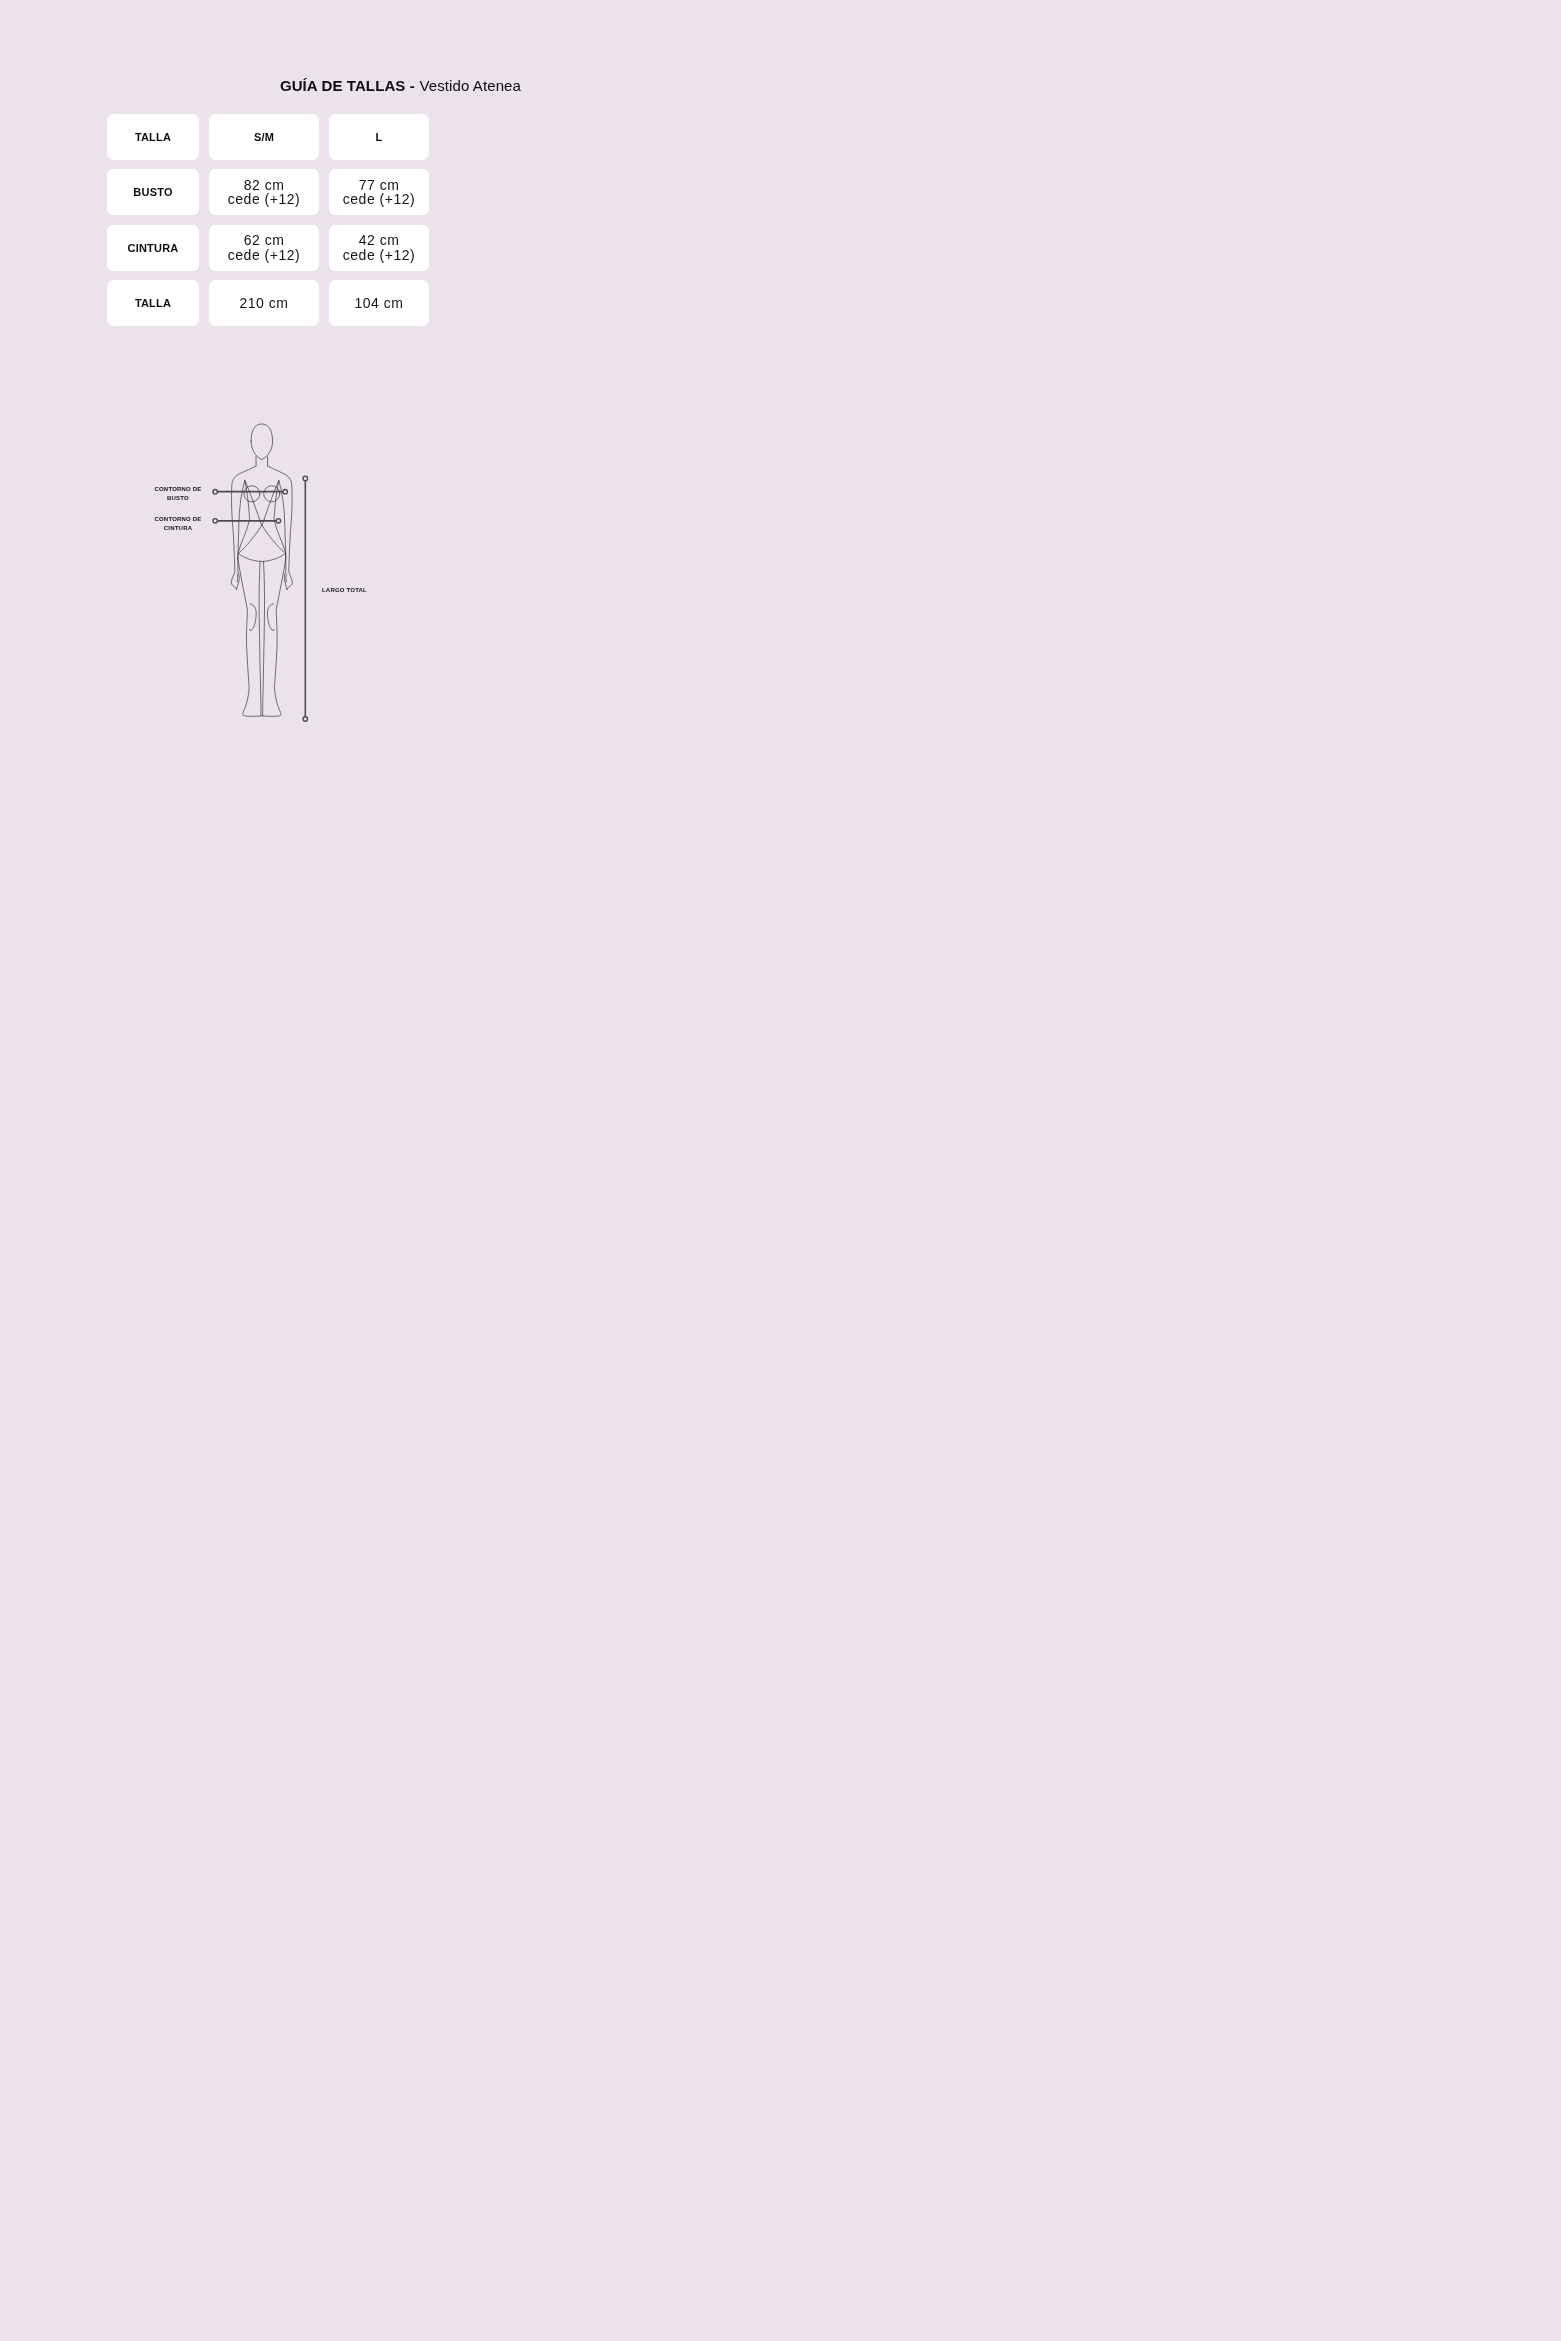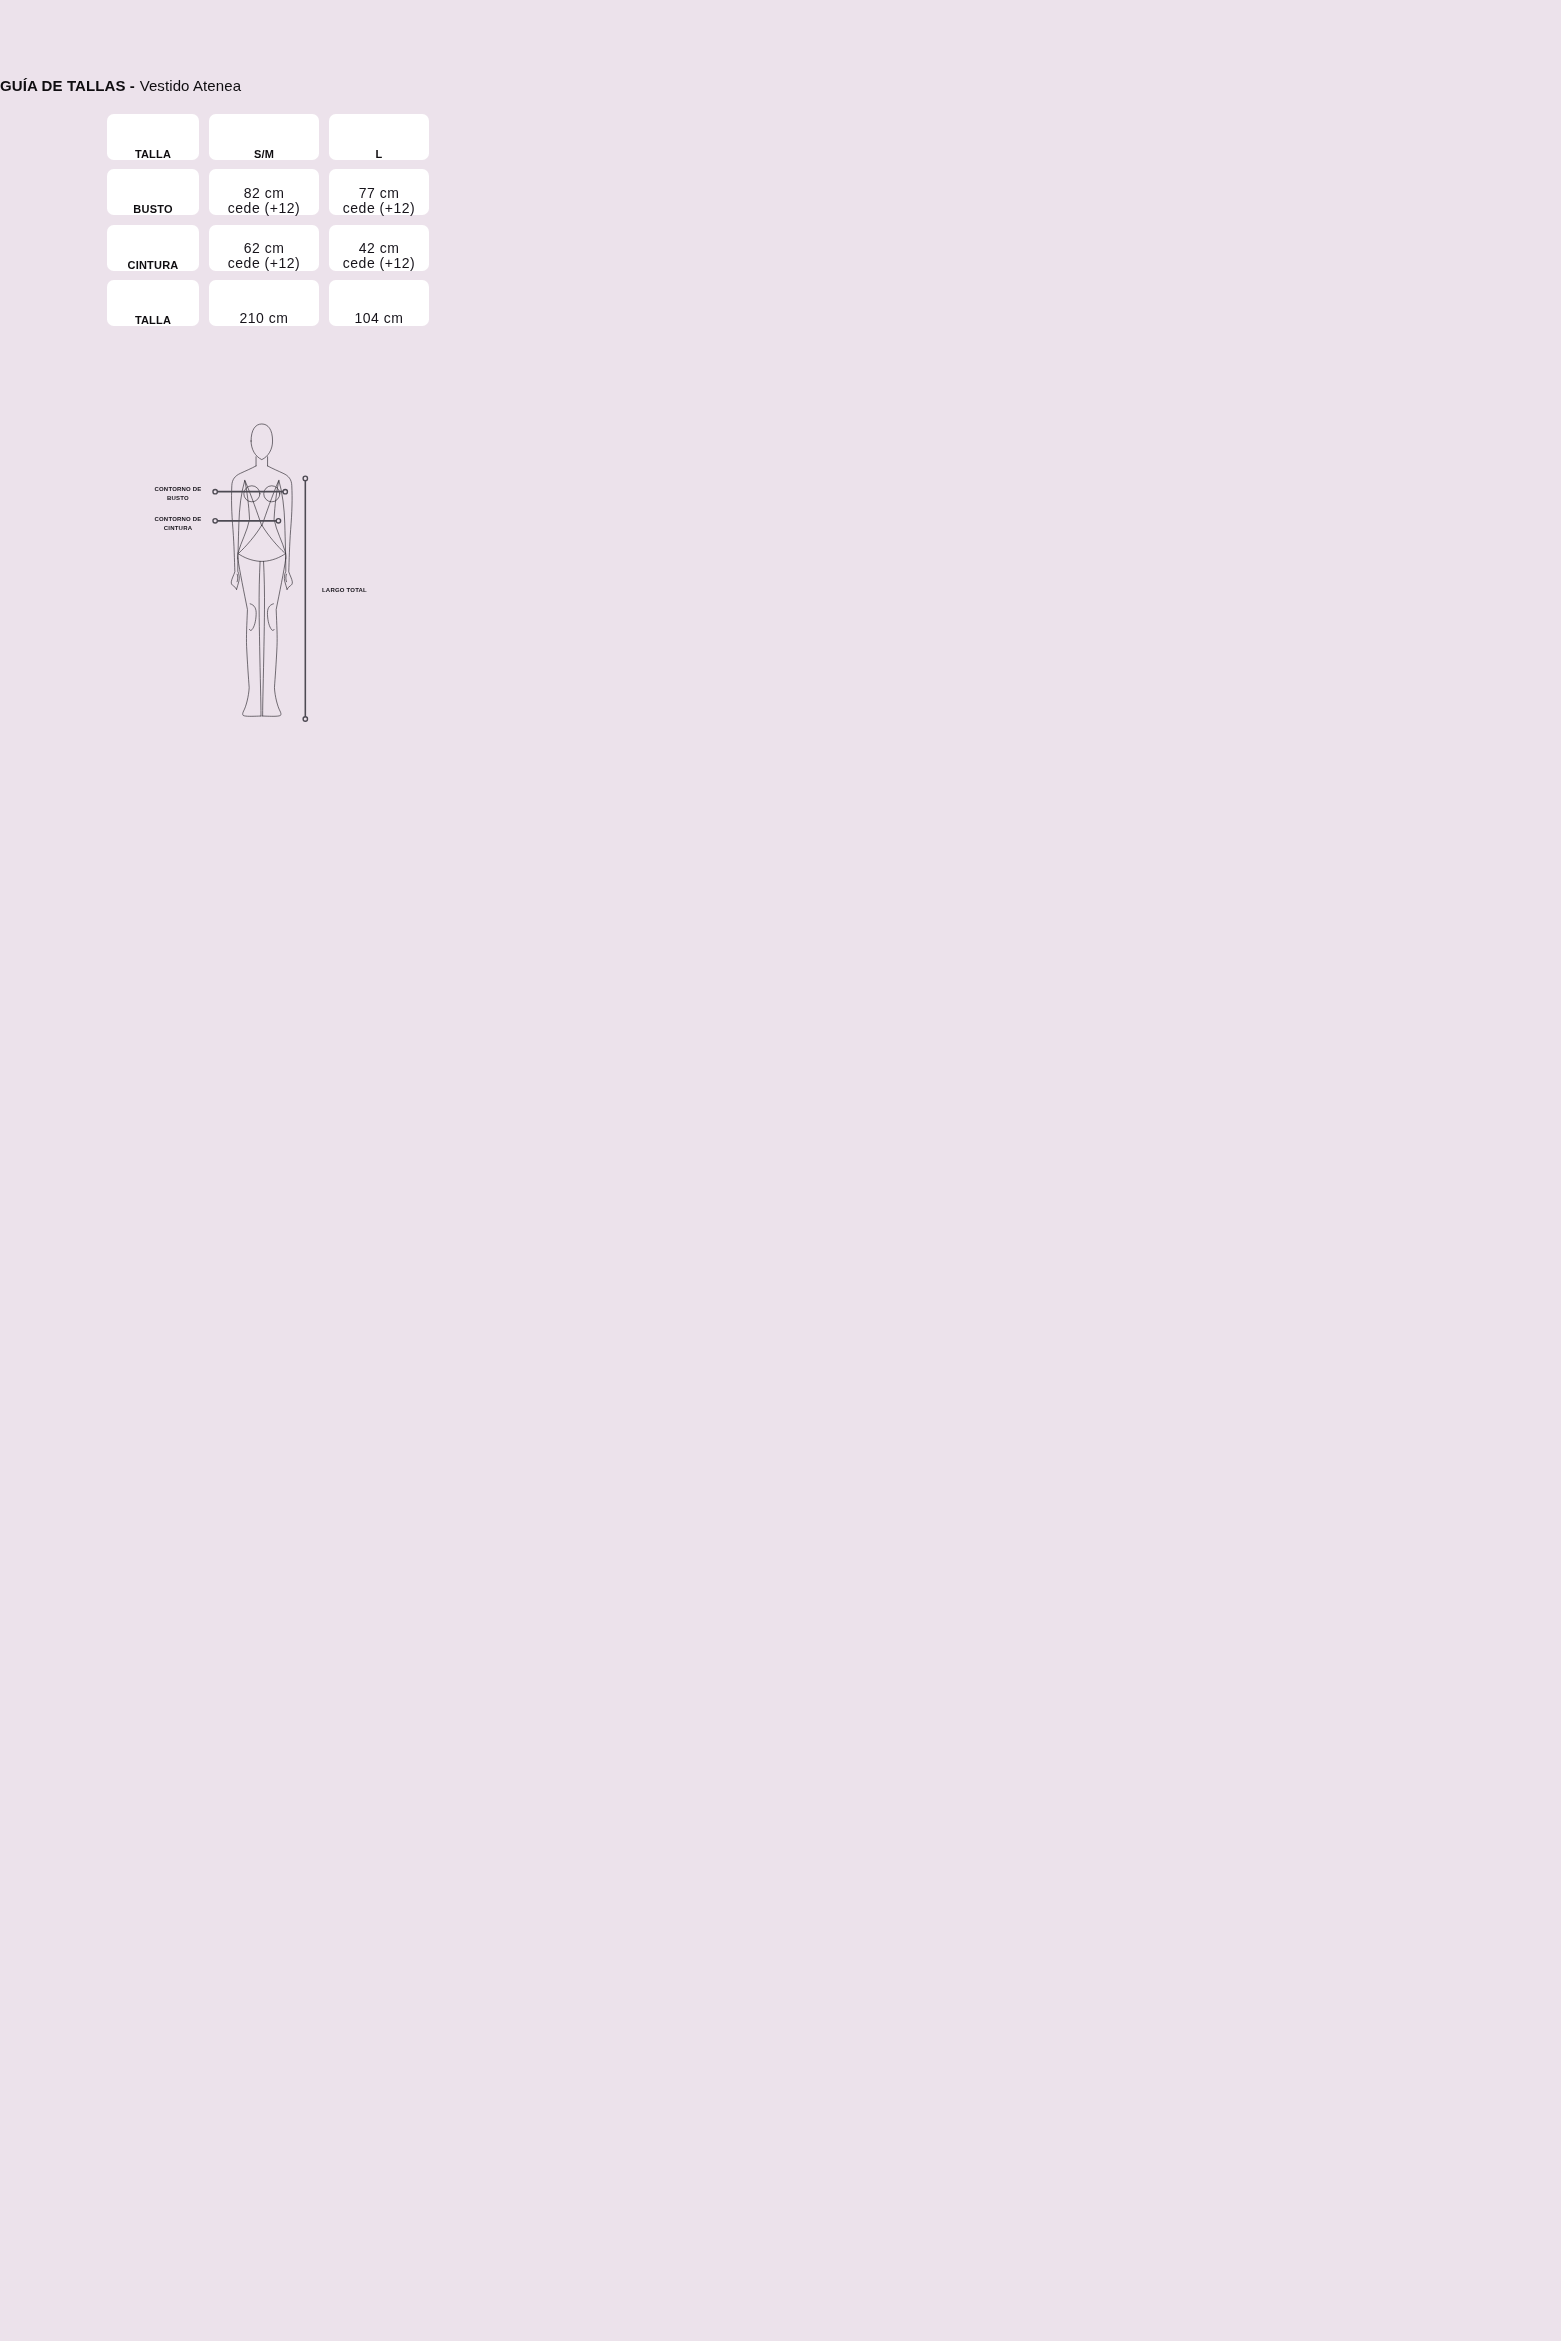--- a/index.html
+++ b/index.html
@@ -6,36 +6,36 @@
   .page{
     position:relative;
     width:521px;height:781px;
     background:#ece2eb;
     font-family:"Liberation Sans", sans-serif;
     overflow:hidden;
   }
   
   .title{
     position:absolute;top:77px;left:0;width:100%;
-    text-align:left;font-size:15px;color:#0f0d10;line-height:18px;
+    text-align:right;font-size:15px;color:#0f0d10;line-height:18px;
     letter-spacing:0.1px;white-space:nowrap;
   }
   .title .b{font-weight:800;}
   .title .r{font-weight:400;margin-left:4.7px;}
   
   .size-table{
     position:absolute;left:107px;top:114px;
     display:grid;
     grid-template-columns:92px 110px 100px;
     grid-auto-rows:46px;
     column-gap:10px;row-gap:9.4px;
   }
   .cell{
     background:#ffffff;border-radius:6.8px;
-    display:flex;flex-direction:column;align-items:center;justify-content:flex-end;
+    display:flex;flex-direction:column;align-items:center;justify-content:center;
     text-align:center;color:#0f0d10;
   }
   .cell.h{font-weight:700;font-size:11px;letter-spacing:0.2px;}
   .cell.v{font-weight:300;font-size:14px;line-height:14.7px;letter-spacing:0.5px;color:#16131a;}
   
   .note{
     position:absolute;top:348px;left:0;width:100%;
     text-align:center;color:#5d5860;
     font-size:11px;line-height:17px;letter-spacing:0.4px;
   }

